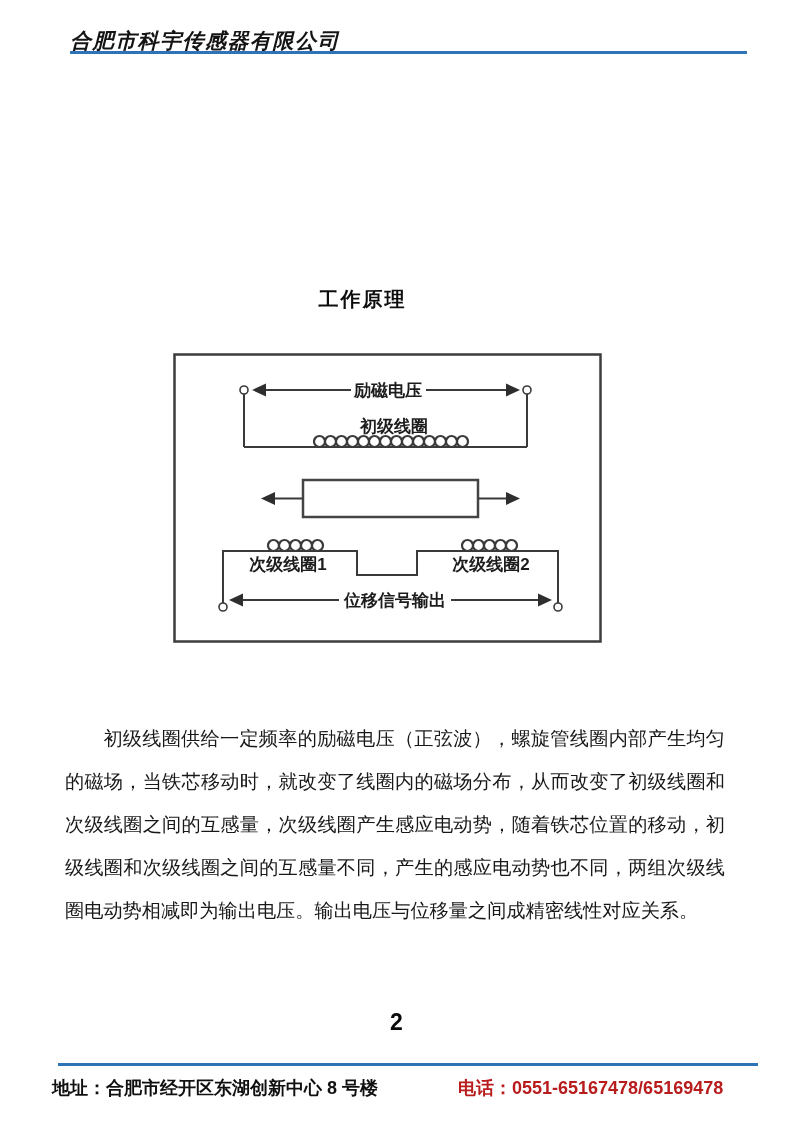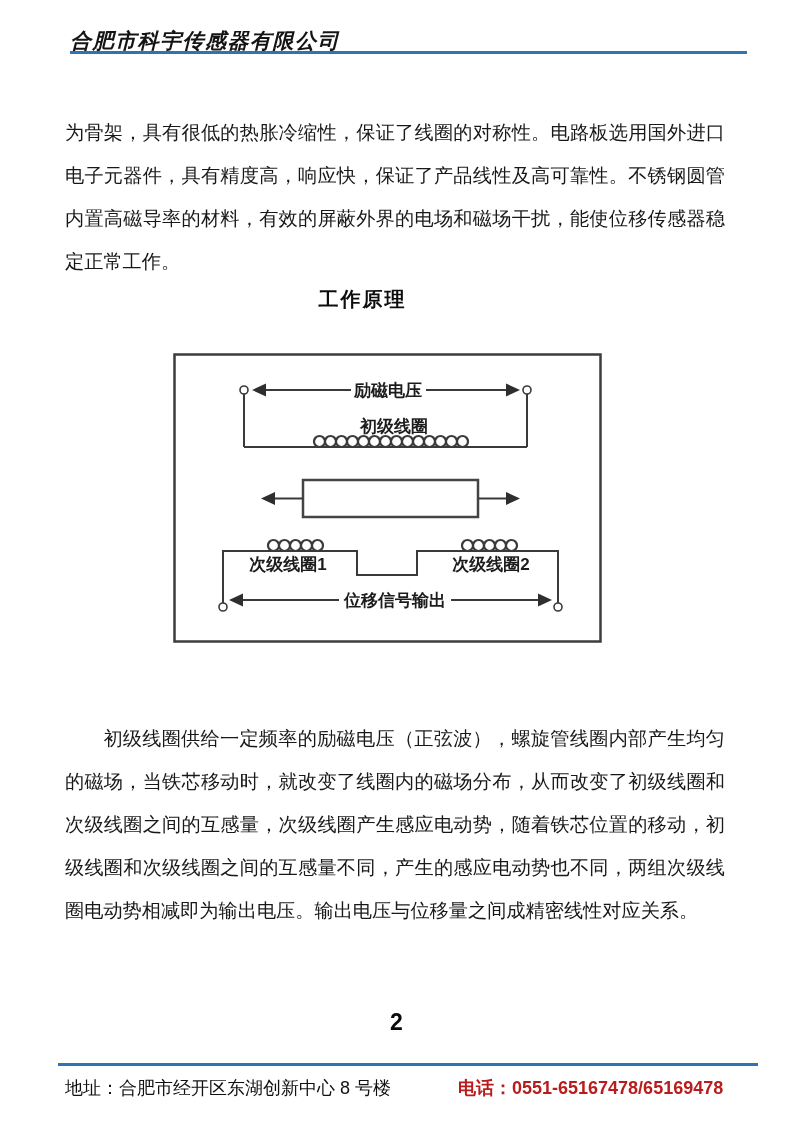--- a/index.html
+++ b/index.html
@@ -57,39 +57,38 @@
   .page-number {
     position:absolute; left:0; right:0; top:1009px; text-align:center;
     font-size:23px; font-weight:bold; color:#0a0a0a;
     font-family:"Liberation Sans","DejaVu Sans",sans-serif;
   }
   .footer-rule {
     position:absolute; left:58px; top:1063px; width:700px; height:3px;
     background:#2E74B5;
   }
   .footer-address {
-    position:absolute; left:65px; top:1076px;
-    font-size:18px; font-weight:normal; color:#101010;
+    position:absolute; left:52px; top:1076px;
+    font-size:18px; font-weight:bold; color:#101010;
     font-family:"Liberation Sans","DejaVu Sans",sans-serif;
   }
   .footer-phone {
     position:absolute; left:458px; top:1076px;
     font-size:18px; font-weight:bold; color:#b91c1c;
     font-family:"Liberation Sans","DejaVu Sans",sans-serif;
   }
 </style>
 </head>
 <body>
 
 <div class="page">
 
   <div class="company-name">合肥市科宇传感器有限公司</div>
   <div class="header-rule"></div>
 
-  <div class="para para-1">为骨架，具有很低的热胀冷缩性，保证了线圈的对称性。电路板选用国外进口电子元器件，具有精度高，响应快，保证了产品线性及高可靠性。不锈钢圆管内置高磁导率的材料，有效的屏蔽外界的电场和磁场干扰，能使位移传感器稳定正常工作。</div>
 
   <div class="section-title">工作原理</div>
 
   <div class="diagram">
     <svg viewBox="0 0 429 290">
 
       <rect x="1.5" y="1.5" width="426" height="287" fill="#ffffff" stroke="#3d3d3d" stroke-width="2.5"></rect>
 
       <g stroke="#3a3a3a" stroke-width="2" fill="none">
 

